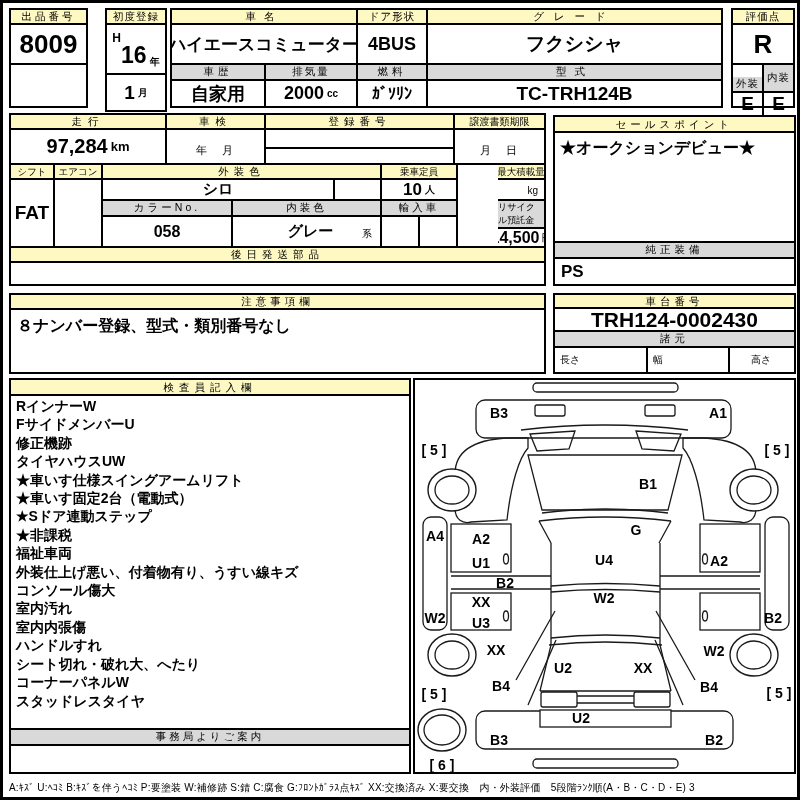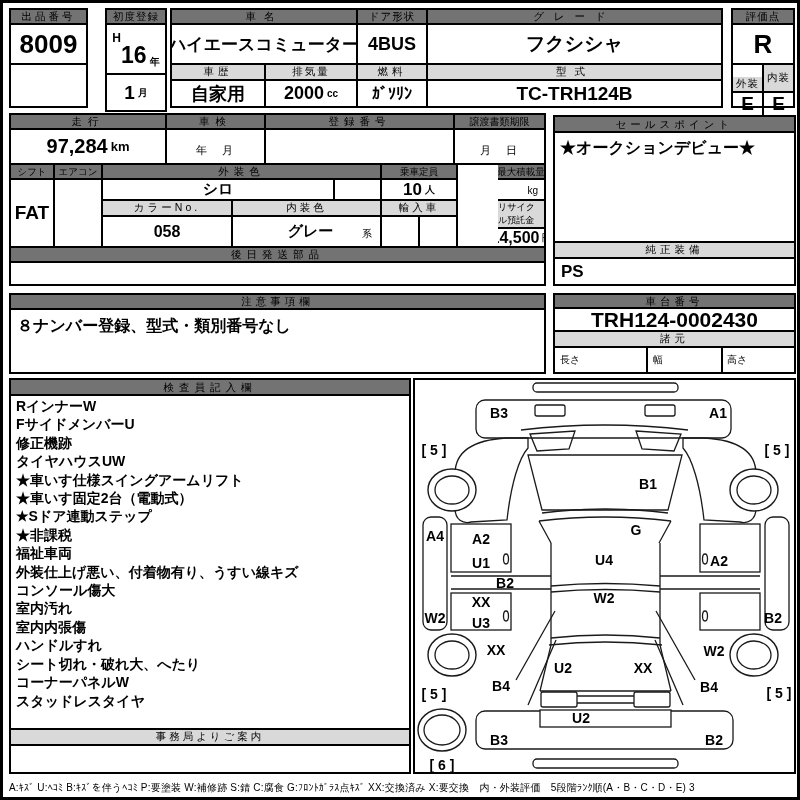--- a/index.html
+++ b/index.html
@@ -1,20 +1,20 @@
 <!DOCTYPE html>
 <html><head>
 <meta charset="utf-8">
 <style>
   html,body{margin:0;padding:0;}
   body{width:800px;height:800px;position:relative;background:#fff;border:3px solid #000;
        box-sizing:border-box;font-family:"Liberation Sans",sans-serif;color:#000;overflow:hidden;}
   .box{position:absolute;border:2px solid #000;background:#fff;box-sizing:border-box;
        display:flex;flex-direction:column;}
-  .hdr{background:#737373;border-bottom:2px solid #000;font-size:10.5px;line-height:1;
+  .hdr{background:#fef9c3;border-bottom:2px solid #000;font-size:10.5px;line-height:1;
        display:flex;align-items:center;justify-content:center;letter-spacing:3px;
        flex:0 0 15px;height:15px;box-sizing:border-box;white-space:nowrap;overflow:hidden;}
   .subhdr{background:#d9d9d9;font-size:10.5px;letter-spacing:3px;display:flex;
        align-items:center;justify-content:center;box-sizing:border-box;}
   .cell{display:flex;align-items:center;justify-content:center;box-sizing:border-box;
        overflow:hidden;white-space:nowrap;}
   .row{display:flex;flex-direction:row;box-sizing:border-box;}
   .val{font-weight:bold;}
   .unit{font-size:10px;font-weight:bold;margin-left:3px;}
   .bt{border-top:2px solid #000;}
@@ -126,21 +126,21 @@
     <span class="val" style="font-size:20px;">97,284</span>
     <span class="unit" style="font-size:13px;">km</span>
   </div>
 </div>
 
 <div class="box" style="left:162px;top:110px;width:101px;height:52px;">
   <div class="hdr" style="letter-spacing:6px;">車検</div>
   <div class="cell grow bottomtxt">年　月</div>
 </div>
 
-<div class="box" style="left:261px;top:110px;width:191px;height:64px;">
+<div class="box" style="left:261px;top:110px;width:191px;height:36px;">
   <div class="hdr" style="letter-spacing:5px;">登録番号</div>
   <div class="cell grow"></div>
 </div>
 
 <div class="box" style="left:450px;top:110px;width:93px;height:52px;">
   <div class="hdr" style="letter-spacing:0px;font-size:10px;">譲渡書類期限</div>
   <div class="cell grow bottomtxt">月　日</div>
 </div>
 
 <div class="box" style="left:6px;top:160px;width:46px;height:85px;">
@@ -228,21 +228,21 @@
 
 <div class="box" style="left:550px;top:290px;width:243px;height:81px;">
   <div class="hdr" style="flex:0 0 14px;height:14px;letter-spacing:4px;">車台番号</div>
   <div class="cell grow">
       <span class="val" style="font-size:21px;">TRH124-0002430</span>
     </div>
   <div class="subhdr bt bb" style="flex:0 0 15px;letter-spacing:4px;">諸元</div>
   <div class="row" style="flex:0 0 24px;">
     <div class="cell" style="flex:0 0 91px;justify-content:flex-start;padding-left:5px;font-size:10px;">長さ</div>
     <div class="cell bl" style="flex:0 0 75px;justify-content:flex-start;padding-left:5px;font-size:10px;">幅</div>
-    <div class="cell bl grow" style="justify-content:flex-start;padding-left:4px;font-size:10px;">高さ</div>
+    <div class="cell bl grow" style="justify-content:flex-start;padding-left:21px;font-size:10px;margin-left:7px;">高さ</div>
   </div>
 </div>
 
 <div class="box" style="left:6px;top:375px;width:402px;height:396px;">
   <div class="hdr" style="flex:0 0 16px;height:16px;letter-spacing:5px;">検査員記入欄</div>
   <div id="inspector-lines" style="padding-top:1px;">
       <div>RインナーW</div>
       <div>FサイドメンバーU</div>
       <div>修正機跡</div>
       <div>タイヤハウスUW</div>

